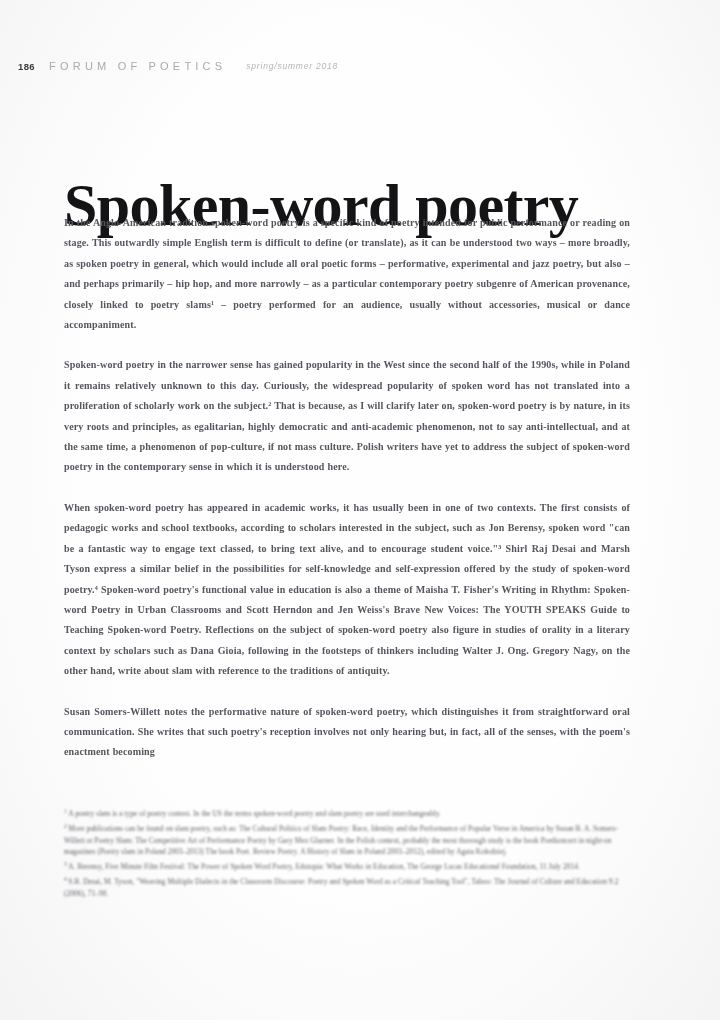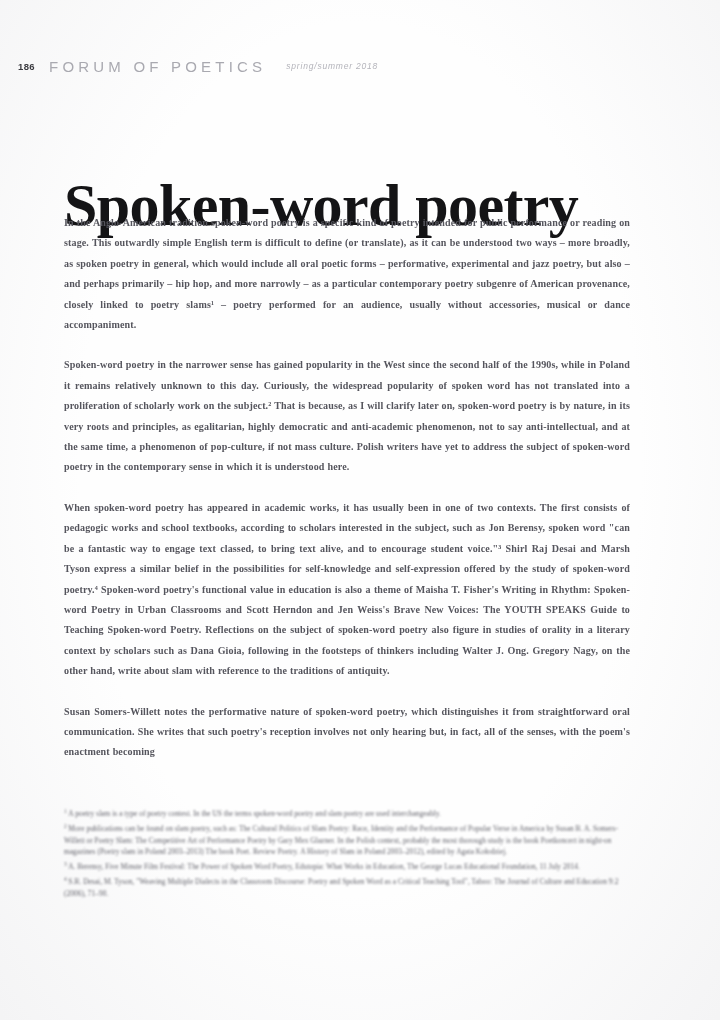--- a/index.html
+++ b/index.html
@@ -38,21 +38,21 @@
   }
   .folio {
     font-family: "Liberation Sans", "DejaVu Sans", sans-serif;
     font-size: 9.5px;
     font-weight: 700;
     letter-spacing: 0.4px;
     color: #3a3a3f;
   }
   .journal-name {
     font-family: "Liberation Sans", "DejaVu Sans", sans-serif;
-    font-size: 15px;
+    font-size: 11px;
     font-weight: 400;
     letter-spacing: 4.2px;
     color: #a9a9b0;
     text-transform: uppercase;
   }
   .issue-line {
     font-family: "Liberation Sans", "DejaVu Sans", sans-serif;
     font-size: 8.5px;
     font-style: italic;
     letter-spacing: 0.8px;

